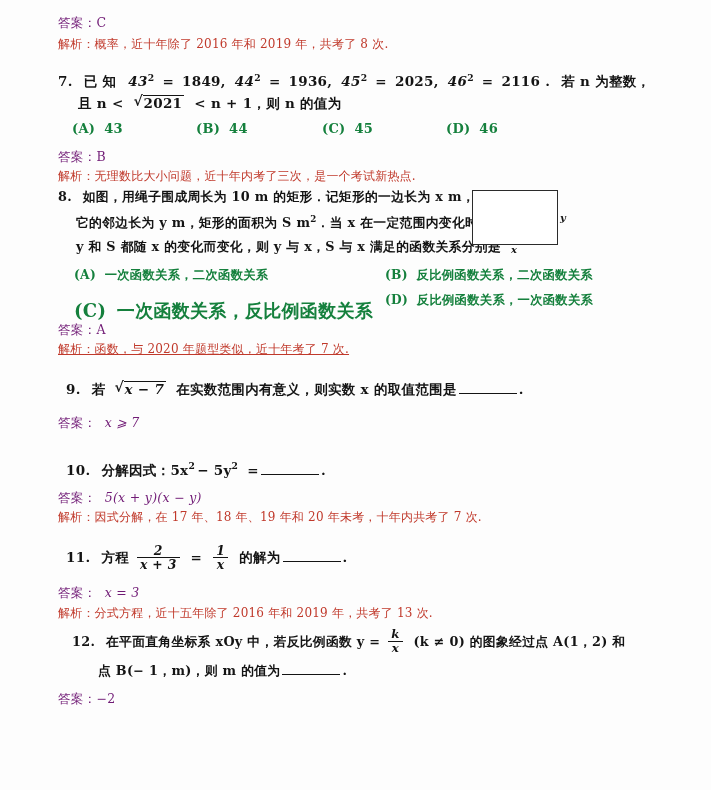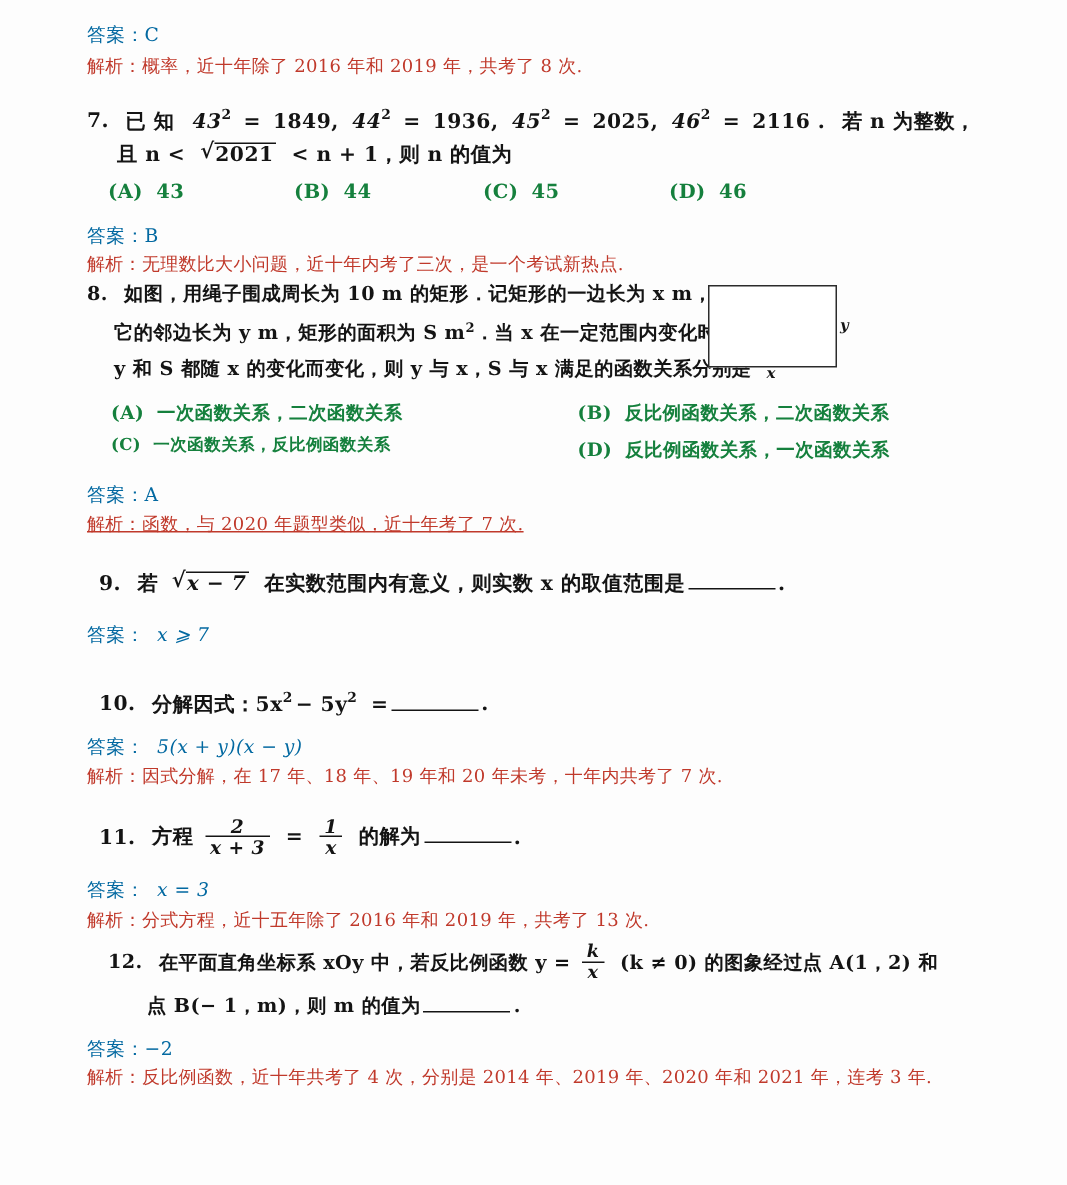--- a/index.html
+++ b/index.html
@@ -28,21 +28,21 @@
     white-space: nowrap;
     line-height: 1.1;
   }
   .cjk {
     font-family: "DejaVu Serif", "Liberation Serif", serif;
     font-weight: 600;
     letter-spacing: 0.3px;
   }
   .ans {
     font-size: 12.5px;
-    color: #0369a1;
+    color: #701a75;
     font-weight: 500;
   }
   .expl {
     font-size: 12px;
     color: #c0392b;
     font-weight: 500;
     letter-spacing: 0.2px;
   }
   .qline {
     font-size: 13.5px;
@@ -200,21 +200,21 @@
   <div class="fig-label" style="left:511px; top:244px;">x</div>
 
   <div class="t opt cjk" style="left:385px; top:268px; font-size:12.3px;">
     <span>(B)</span>
     <span style="margin-left:4px">反比例函数关系，二次函数关系</span>
   </div>
   <div class="t opt cjk" style="left:74px; top:268px; font-size:12.3px;">
     <span>(A)</span>
     <span style="margin-left:4px">一次函数关系，二次函数关系</span>
   </div>
-  <div class="t opt cjk" style="left:74px; top:291px; font-size:11px;">
+  <div class="t opt cjk" style="left:74px; top:301px; font-size:18px;">
     <span>(C)</span>
     <span style="margin-left:4px">一次函数关系，反比例函数关系</span>
   </div>
   <div class="t opt cjk" style="left:385px; top:293px; font-size:12.3px;">
     <span>(D)</span>
     <span style="margin-left:4px">反比例函数关系，一次函数关系</span>
   </div>
 
   <div class="t ans cjk" style="left:58px; top:323px;">答案：A</div>
   <div class="t expl cjk" style="left:58px; top:343px;text-decoration:underline;">解析：函数，与 2020 年题型类似，近十年考了 7 次.</div>
@@ -271,15 +271,14 @@
       <span class="num">k</span>
       <span class="den">x</span>
     </span>
     <span style="margin-left:3px">(k ≠ 0) 的图象经过点 A(1，2) 和</span>
   </div>
   <div class="t qline cjk" style="left:98px; top:663px; font-size:12.8px;">
     <span>点 B(− 1，m)，则 m 的值为</span><span class="blank"></span><span>.</span>
   </div>
 
   <div class="t ans cjk" style="left:58px; top:692px;">答案：−2</div>
-  <div class="t expl cjk" style="left:58px; top:712px;">解析：反比例函数，近十年共考了 4 次，分别是 2014 年、2019 年、2020 年和 2021 年，连考 3 年.</div>
 
 </div>
 
 </body></html>

